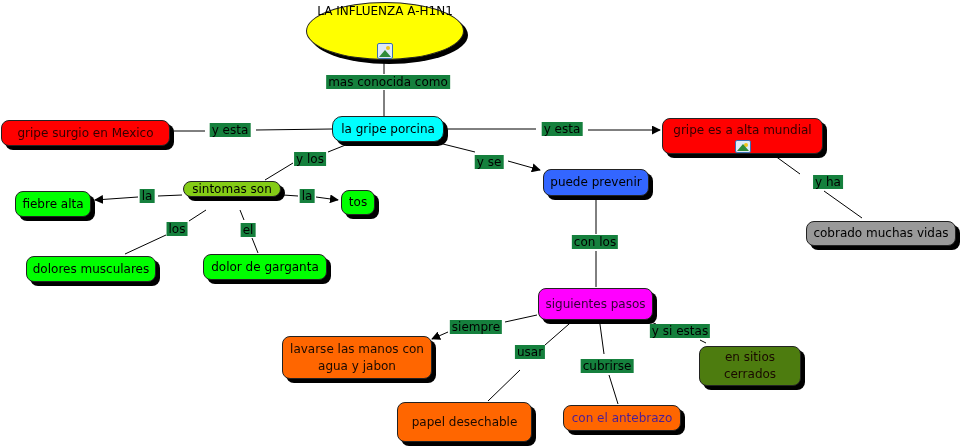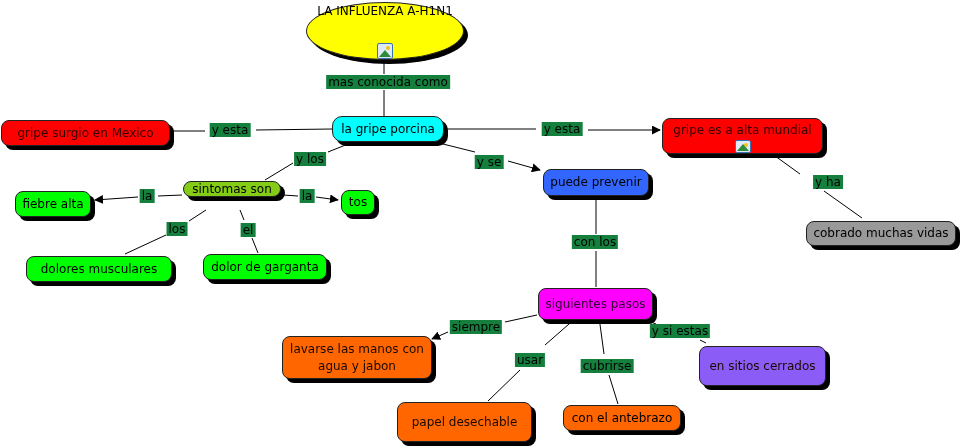--- a/index.html
+++ b/index.html
@@ -92,21 +92,21 @@
 <span class="lbl" style="left:562px;top:129px;">y esta</span>
 <span class="lbl" style="left:310px;top:159px;">y los</span>
 <span class="lbl" style="left:489px;top:154px;margin-top:8px;">y se</span>
 <span class="lbl" style="left:147px;top:196px;">la</span>
 <span class="lbl" style="left:307px;top:196px;">la</span>
 <span class="lbl" style="left:177px;top:229px;">los</span>
 <span class="lbl" style="left:248px;top:230px;">el</span>
 <span class="lbl" style="left:812px;top:182px;margin-left:16px;">y ha</span>
 <span class="lbl" style="left:595px;top:242px;">con los</span>
 <span class="lbl" style="left:476px;top:327px;">siempre</span>
-<span class="lbl" style="left:530px;top:360px;">usar</span>
+<span class="lbl" style="left:530px;top:352px;">usar</span>
 <span class="lbl" style="left:607px;top:366px;">cubrirse</span>
 <span class="lbl" style="left:680px;top:331px;">y si estas</span>
 
 <div class="node" style="left:332px;top:116px;width:112px;height:26px;background:#00ffff;border-radius:10px;">
   <span>la gripe porcina</span>
 </div>
 
 <div class="node" style="left:1px;top:120px;width:169px;height:26px;background:#ff0000;color:#330000;">
   <span>gripe surgio en Mexico</span>
 </div>
@@ -128,21 +128,21 @@
 </div>
 
 <div class="node" style="left:15px;top:191px;width:76px;height:26px;background:#00ff00;">
   <span>fiebre alta</span>
 </div>
 
 <div class="node" style="left:341px;top:190px;width:34px;height:25px;background:#00ff00;">
   <span>tos</span>
 </div>
 
-<div class="node" style="left:26px;top:256px;width:146px;height:26px;background:#00ff00;">
+<div class="node" style="left:26px;top:256px;width:130px;height:26px;background:#00ff00;">
   <span>dolores musculares</span>
 </div>
 
 <div class="node" style="left:203px;top:254px;width:124px;height:26px;background:#00ff00;">
   <span>dolor de garganta</span>
 </div>
 
 <div class="node" style="left:806px;top:221px;width:150px;height:25px;background:#999999;">
   <span>cobrado muchas vidas</span>
 </div>
@@ -153,19 +153,19 @@
 
 <div class="node" style="left:282px;top:336px;width:150px;height:43px;background:#ff6600;color:#1a0a00;">
   <span>lavarse las manos con</span>
   <span>agua y jabon</span>
 </div>
 
 <div class="node" style="left:397px;top:402px;width:135px;height:40px;background:#ff6600;color:#1a0a00;">
   <span>papel desechable</span>
 </div>
 
-<div class="node" style="left:563px;top:405px;width:118px;height:26px;background:#ff6600;color:#000000;">
+<div class="node" style="left:563px;top:405px;width:118px;height:26px;background:#ff6600;color:#4c1d95;">
   <span>con el antebrazo</span>
 </div>
 
-<div class="node" style="left:699px;top:346px;width:127px;height:40px;background:#8b5cf6;color:#1a0a00;">
+<div class="node" style="left:699px;top:346px;width:102px;height:40px;background:#4d7c0f;color:#1a0a00;">
   <span>en sitios cerrados</span>
 </div>
 
 </body></html>

